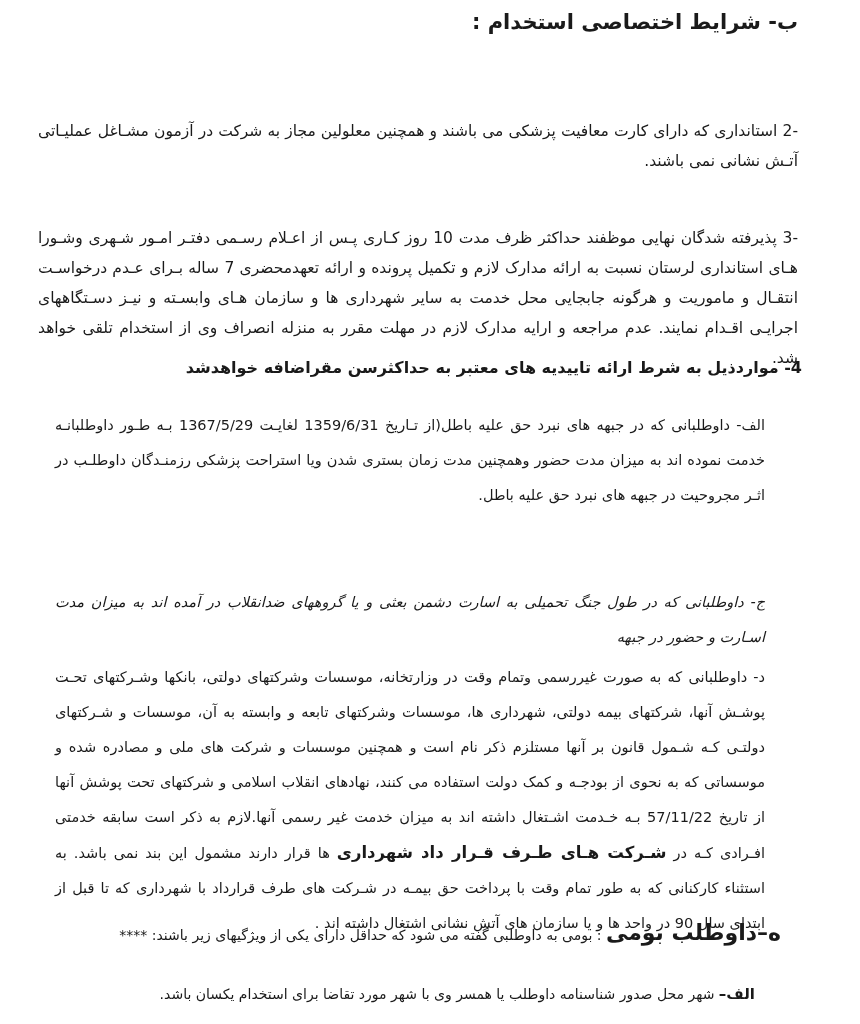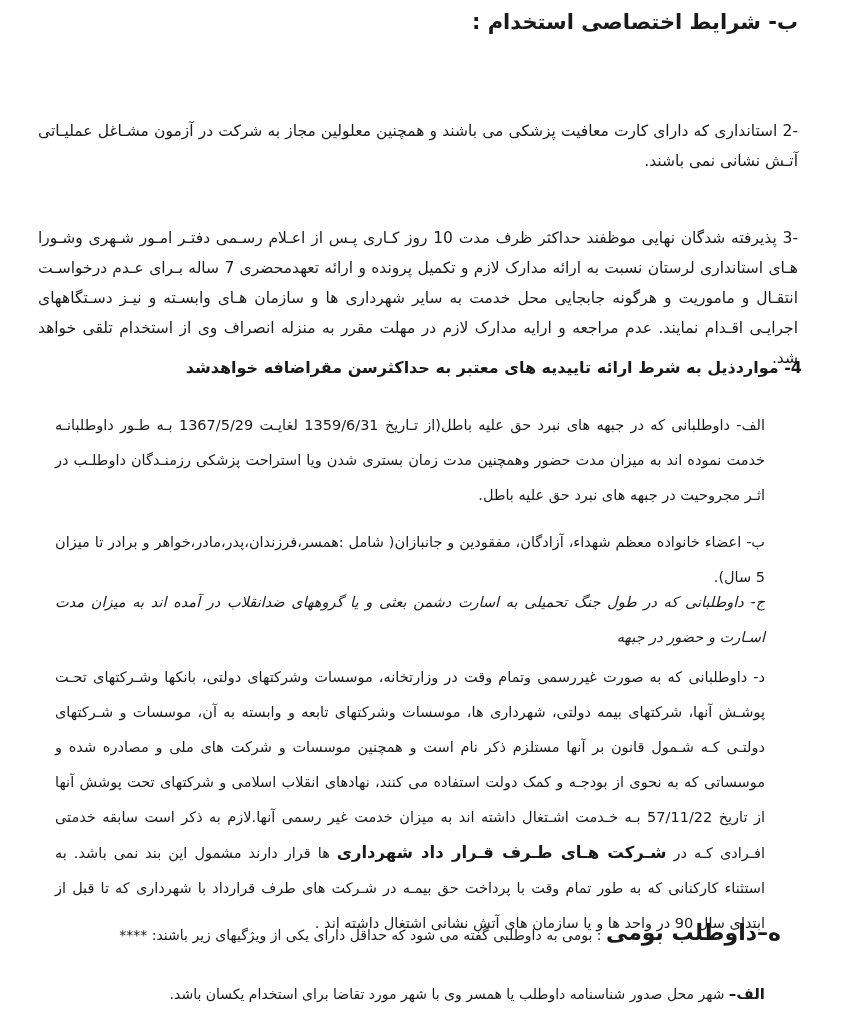--- a/index.html
+++ b/index.html
@@ -19,21 +19,21 @@
     .item3 { top: 182px; margin-top: 41px; }
     .h4 { top: 358px; right: 58px; font-size: 16px; font-weight: bold; width: auto; }
     .sub { position: absolute; right: 95px; width: 710px; font-size: 14.5px; line-height: 35px; text-align: justify; }
     .alef { top: 408px; }
     .be { top: 525px; }
     .jim { top: 585px; font-style: italic; }
     .dal { top: 660px; line-height: 35px; }
     .bold-inline { font-weight: bold; font-size: 16.5px; margin-top: 36px; }
     .h5 { position: absolute; top: 920px; right: 79px; font-size: 14px; width: 740px; }
     .h5 .h5-title { font-weight: bold; font-size: 22px; }
-    .alef-bottom { position: absolute; top: 985px; right: 95px; font-size: 14px; width: 740px; text-align: right; }
+    .alef-bottom { position: absolute; top: 985px; right: 105px; font-size: 14px; width: 740px; text-align: right; }
     .alef-bottom .lbl { font-weight: bold; font-size: 15px; }
     span[data-bind] { unicode-bidi: plaintext; }
   </style>
 </head>
 <body>
 
 <div class="page">
 
   <div class="blk h-main" data-bind="document.section_b.title">ب- شرایط اختصاصی استخدام :</div>
 
@@ -48,24 +48,20 @@
     <span data-bind="document.section_b.items.2.text">پذیرفته شدگان نهایی موظفند حداکثر ظرف مدت 10 روز کـاری پـس از اعـلام رسـمی دفتـر امـور شـهری وشـورا هـای استانداری لرستان نسبت به ارائه مدارک لازم و تکمیل پرونده و ارائه تعهدمحضری 7 ساله بـرای عـدم درخواسـت انتقـال و ماموریت و هرگونه جابجایی محل خدمت به سایر شهرداری ها و سازمان هـای وابسـته و نیـز دسـتگاههای اجرایـی اقـدام نمایند. عدم مراجعه و ارایه مدارک لازم در مهلت مقرر به منزله انصراف وی از استخدام تلقی خواهد شد.</span>
   </div>
 
   <div class="blk h4" data-bind="document.section_4.title">4- مواردذیل به شرط ارائه تاییدیه های معتبر به حداکثرسن مقراضافه خواهدشد</div>
 
   <div class="sub alef">
     <span data-bind="document.section_4.items.0.label">الف-</span>
     <span data-bind="document.section_4.items.0.text">داوطلبانی که در جبهه های نبرد حق علیه باطل(از تـاریخ 1359/6/31 لغایـت 1367/5/29 بـه طـور داوطلبانـه خدمت نموده اند به میزان مدت حضور وهمچنین مدت زمان  بستری شدن ویا استراحت پزشکی رزمنـدگان داوطلـب در اثـر مجروحیت در جبهه های نبرد حق علیه باطل.</span>
   </div>
 
-  <div class="sub be">
-    <span data-bind="document.section_4.items.1.label">ب-</span>
-    <span data-bind="document.section_4.items.1.text">اعضاء خانواده معظم شهداء، آزادگان، مفقودین و جانبازان( شامل :همسر،فرزندان،پدر،مادر،خواهر و برادر تا میزان 5 سال).</span>
-  </div>
 
   <div class="sub jim">
     <span data-bind="document.section_4.items.2.label">ج-</span>
     <span data-bind="document.section_4.items.2.text">داوطلبانی که در طول جنگ تحمیلی به اسارت دشمن بعثی و یا گروههای ضدانقلاب در آمده اند به میزان  مدت اسـارت و حضور در جبهه</span>
   </div>
 
   <div class="sub dal">
     <span data-bind="document.section_4.items.3.label">د-</span>
     <span data-bind="document.section_4.items.3.text_before_bold1">داوطلبانی که به صورت غیررسمی وتمام وقت در وزارتخانه، موسسات وشرکتهای دولتی، بانکها وشـرکتهای  تحـت پوشـش آنها، شرکتهای بیمه دولتی، شهرداری ها، موسسات وشرکتهای تابعه و وابسته به آن، موسسات و شـرکتهای دولتـی کـه شـمول قانون بر آنها مستلزم ذکر نام است و همچنین موسسات و شرکت های ملی و مصادره شده و موسساتی که به نحوی از بودجـه و کمک دولت استفاده می کنند، نهادهای انقلاب اسلامی و شرکتهای تحت پوشش آنها از تاریخ 57/11/22 بـه خـدمت اشـتغال داشته اند به میزان خدمت غیر رسمی آنها.لازم به ذکر است سابقه خدمتی افـرادی کـه در </span><span class="bold-inline" data-bind="document.section_4.items.3.bold1">شـرکت هـای طـرف قـرار داد شهرداری</span><span data-bind="document.section_4.items.3.text_after_bold1"> ها قرار دارند مشمول این بند نمی باشد. به استثناء کارکنانی که به طور تمام  وقت با پرداخت حق بیمـه در شـرکت های طرف قرارداد با شهرداری که تا قبل از ابتدای سال 90 در واحد ها و یا سازمان های آتش نشانی اشتغال داشته اند .</span>
   </div>

